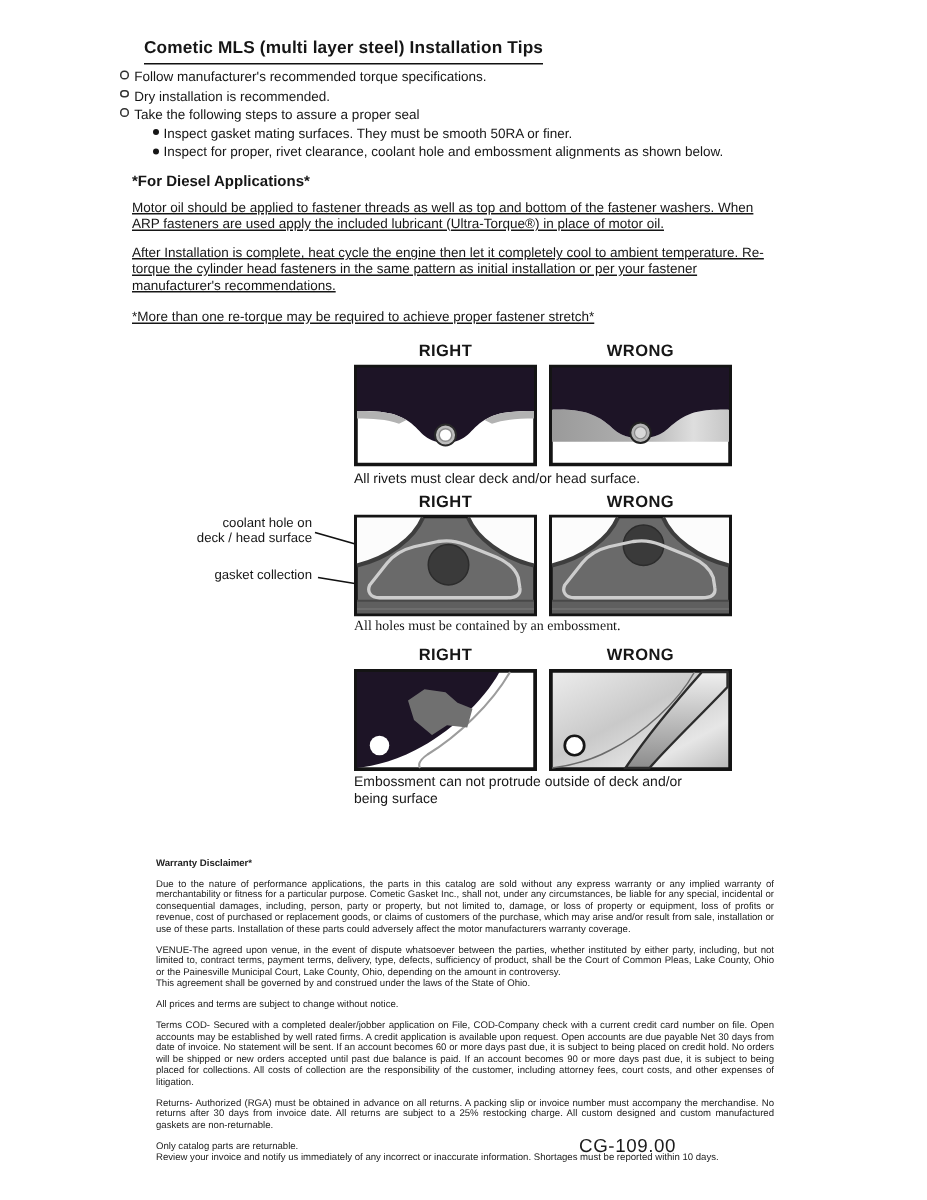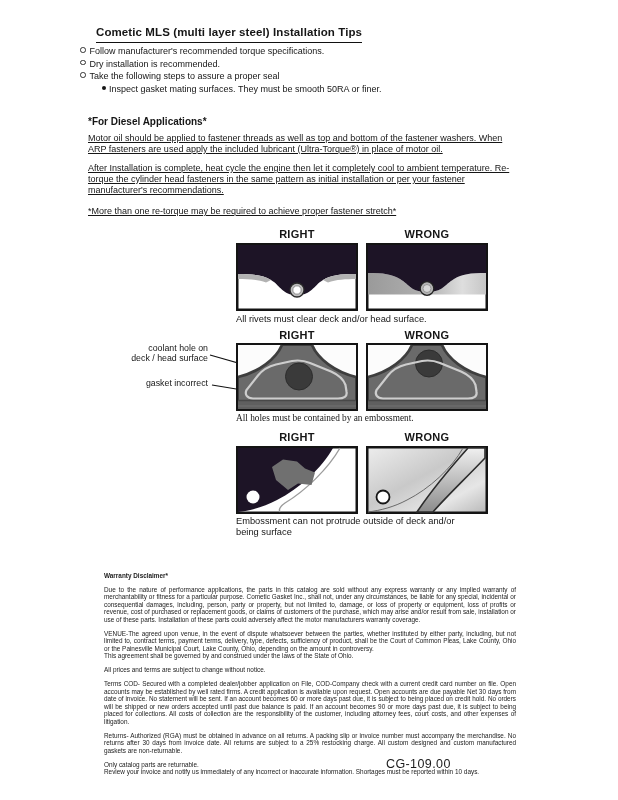--- a/index.html
+++ b/index.html
@@ -50,20 +50,21 @@
 
 <div id="page">
 
   <div class="abs title">Cometic MLS (multi layer steel) Installation Tips</div>
 
   <div class="abs bullets">
     <span class="b"><span class="om"></span><span>Follow manufacturer's recommended torque specifications.</span></span>
     <span class="b"><span class="om"></span><span>Dry installation is recommended.</span></span>
     <span class="b"><span class="om"></span><span>Take the following steps to assure a proper seal</span></span>
     <span class="b l2"><span class="fm"></span><span>Inspect gasket mating surfaces.  They must be smooth 50RA or finer.</span></span>
+    <span class="b l2"><span class="fm"></span><span>Inspect for proper, rivet clearance, coolant hole and embossment alignments as shown below.</span></span>
   </div>
 
   <div class="abs diesel-h">*For Diesel Applications*</div>
   <p class="abs bodyp pp1">Motor oil should be applied to fastener threads as well as top and bottom of the fastener washers. When ARP fasteners are used apply the included lubricant (Ultra-Torque®) in place of motor oil.</p>
   <p class="abs bodyp pp2">After Installation is complete, heat cycle the engine then let it completely cool to ambient temperature. Re-torque the cylinder head fasteners in the same pattern as initial installation or per your fastener manufacturer's recommendations.</p>
   <p class="abs bodyp ppnote">*More than one re-torque may be required to achieve proper fastener stretch*</p>
 
   <div class="abs dlabel lx1 ly1">RIGHT</div>
   <div class="abs dlabel lx2 ly1">WRONG</div>
 
@@ -94,21 +95,21 @@
 
   <div class="abs caption cy1">All rivets must clear deck and/or head surface.</div>
 
   <div class="abs dlabel lx1 ly2">RIGHT</div>
   <div class="abs dlabel lx2 ly2">WRONG</div>
 
   <div class="abs ann ann1">
     <span>coolant hole on</span><br>
     <span>deck / head surface</span>
   </div>
-  <div class="abs ann ann2">gasket incorrect</div>
+  <div class="abs ann ann2">gasket collection</div>
 
   <svg class="abs leader" width="100" height="50">
     <line x1="10" y1="7" x2="94" y2="31" stroke="#111111" stroke-width="1.1"></line>
     <line x1="12" y1="37" x2="61" y2="45" stroke="#111111" stroke-width="1.1"></line>
   </svg>
 
   <svg class="abs dbox bx1 by2" viewBox="0 0 122 68">
     <rect x="1.25" y="1.25" width="119.5" height="65.5" fill="#6a6a6a" stroke="#141414" stroke-width="2.5"></rect>
     <rect x="2" y="57.5" width="118" height="8.5" fill="#5f5f5f"></rect>
     <line x1="2" y1="57.5" x2="120" y2="57.5" stroke="#484848" stroke-width="1.3"></line>

